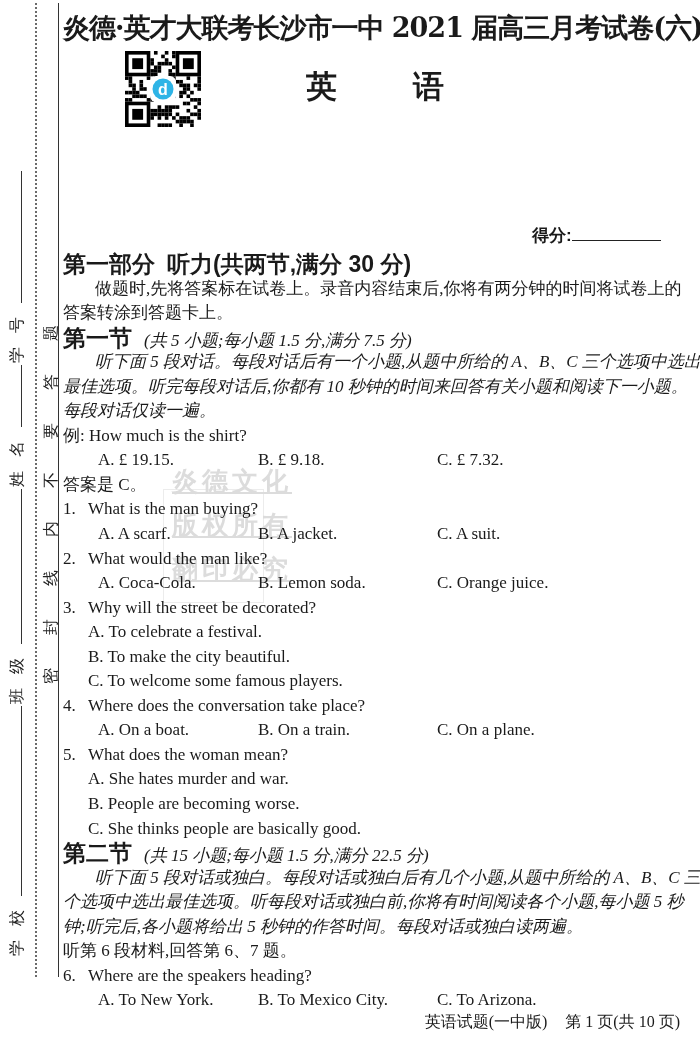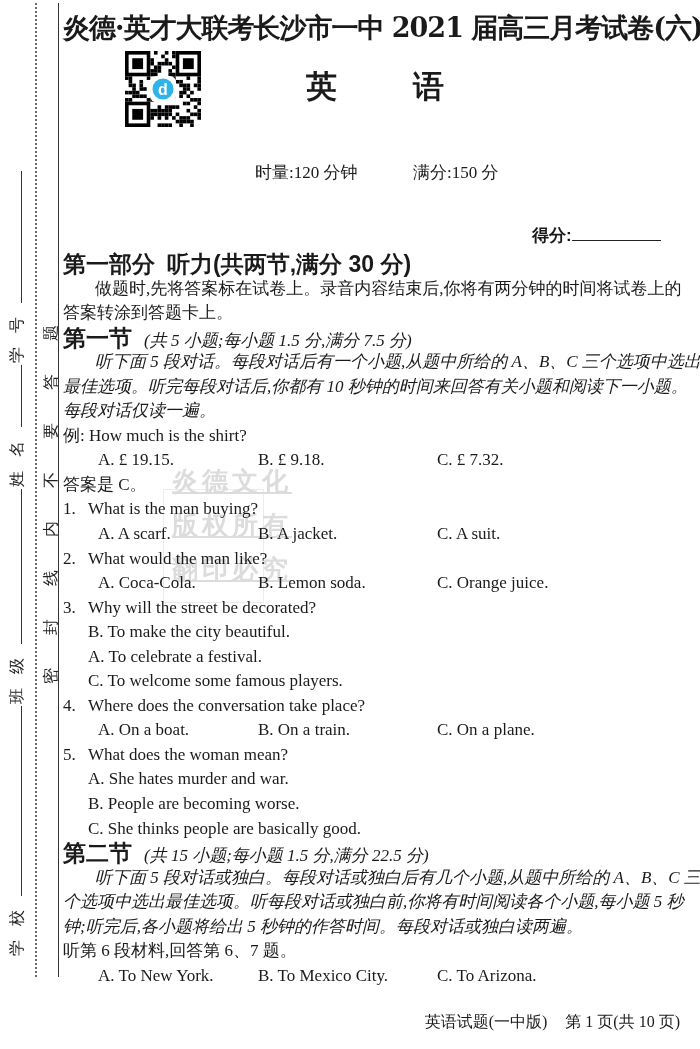--- a/index.html
+++ b/index.html
@@ -212,24 +212,20 @@
         <rect x="3.619047619047619" y="54.285714285714285" width="18.095238095238095" height="18.095238095238095" fill="#fff"></rect>
         <rect x="7.238095238095238" y="57.904761904761905" width="10.857142857142858" height="10.857142857142858" fill="#000"></rect>
         <rect x="25" y="25" width="26" height="26" rx="6" fill="#fff"></rect>
         <circle cx="38" cy="38" r="10.5" fill="#2eb4e6"></circle>
         <text x="38" y="43.5" text-anchor="middle" font-family="Liberation Sans, sans-serif" font-size="16" font-weight="bold" fill="#fff">d</text>
       </svg></div>
   <div class="subject-row">
     <span>英</span>
     <span>语</span>
   </div>
-  <div class="meta-row">
-    <span class="meta-duration">时量:120 分钟</span>
-    <span class="meta-fullscore">满分:150 分</span>
-  </div>
   <div class="score-line">
     <span class="score-label">得分:</span><span class="score-blank"></span>
   </div>
 
   <div class="wm-box"></div>
   <div class="watermark">
     <div>炎德文化</div>
     <div>版权所有</div>
     <div>翻印必究</div>
   </div>
@@ -255,38 +251,39 @@
         <span class="cb">B. A jacket.</span>
         <span class="cc">C. A suit.</span>
       </div>
       <div class="line"><span class="qnum">2.</span><span class="qtext">What would the man like?</span></div>
       <div class="line">
         <span class="ca">A. Coca-Cola.</span>
         <span class="cb">B. Lemon soda.</span>
         <span class="cc">C. Orange juice.</span>
       </div>
       <div class="line"><span class="qnum">3.</span><span class="qtext">Why will the street be decorated?</span></div>
+      <div class="line optind">A. To celebrate a festival.</div>
       <div class="line optind">B. To make the city beautiful.</div>
-      <div class="line optind">A. To celebrate a festival.</div>
       <div class="line optind">C. To welcome some famous players.</div>
       <div class="line"><span class="qnum">4.</span><span class="qtext">Where does the conversation take place?</span></div>
       <div class="line">
         <span class="ca">A. On a boat.</span>
         <span class="cb">B. On a train.</span>
         <span class="cc">C. On a plane.</span>
       </div>
       <div class="line"><span class="qnum">5.</span><span class="qtext">What does the woman mean?</span></div>
       <div class="line optind">A. She hates murder and war.</div>
       <div class="line optind">B. People are becoming worse.</div>
       <div class="line optind">C. She thinks people are basically good.</div>
       <div class="line"><span class="hb">第二节</span><span class="kai gap">(共 15 小题;每小题 1.5 分,满分 22.5 分)</span></div>
       <div class="line kai ind">听下面 5 段对话或独白。每段对话或独白后有几个小题,从题中所给的 A、B、C 三</div>
       <div class="line kai">个选项中选出最佳选项。听每段对话或独白前,你将有时间阅读各个小题,每小题 5 秒</div>
       <div class="line kai">钟;听完后,各小题将给出 5 秒钟的作答时间。每段对话或独白读两遍。</div>
       <div class="line">听第 6 段材料,回答第 6、7 题。</div>
+      <div class="line"><span class="qnum">6.</span><span class="qtext">Where are the speakers heading?</span></div>
       <div class="line">
         <span class="ca">A. To New York.</span>
         <span class="cb">B. To Mexico City.</span>
         <span class="cc">C. To Arizona.</span>
       </div>
     </div>
 
   <div class="footer">
     <span>英语试题(一中版)</span>
     <span>第 1 页(共 10 页)</span>

